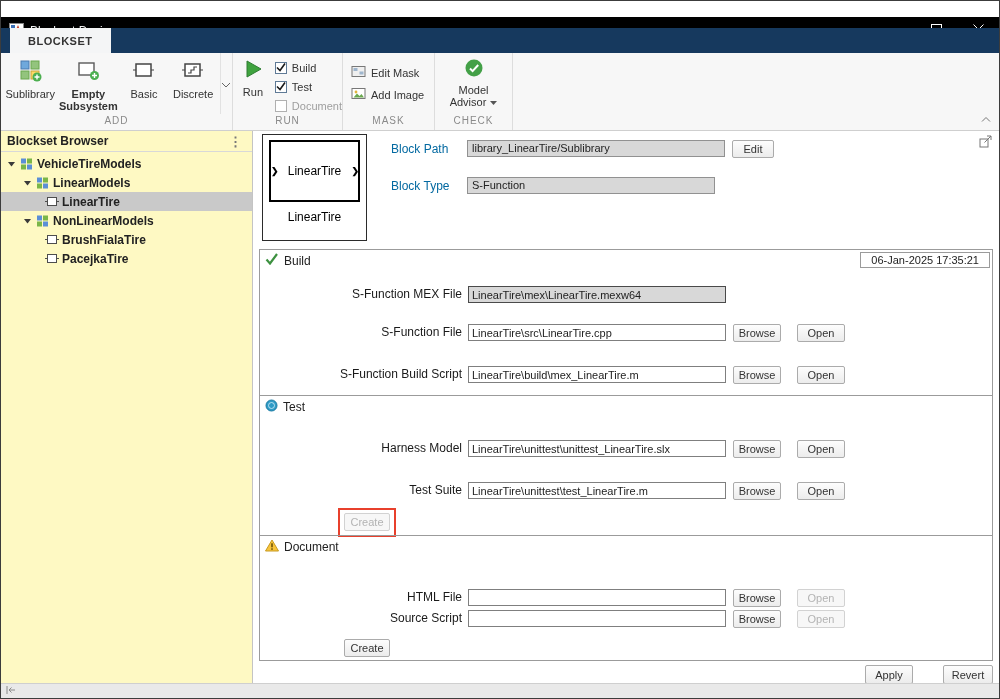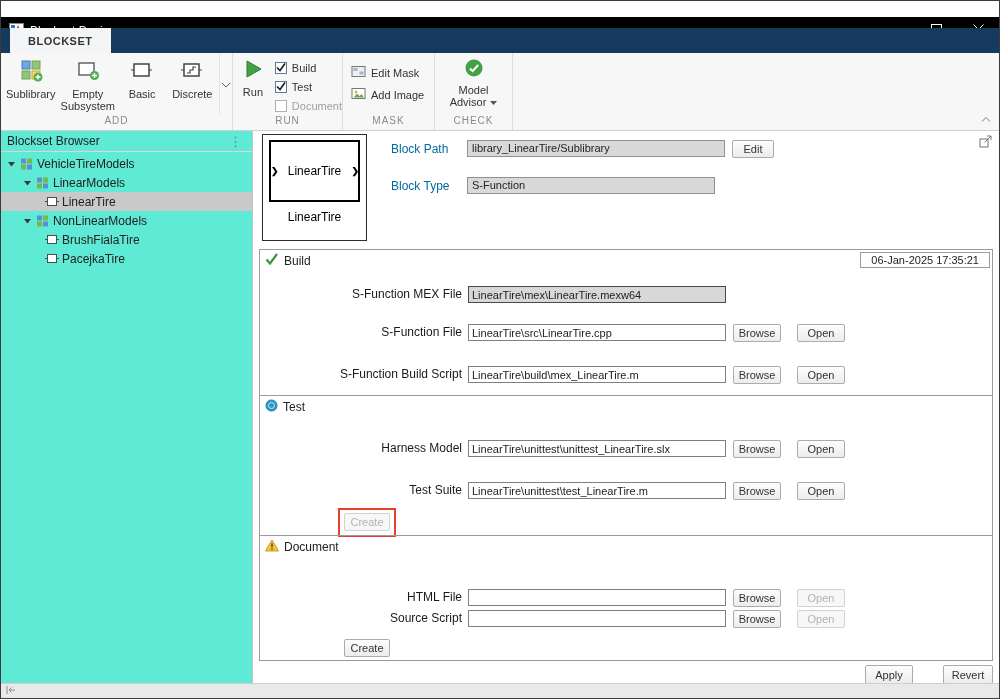--- a/index.html
+++ b/index.html
@@ -56,21 +56,21 @@
   }
   .chk-lbl { font-size:11px; color:#333; }
   .chk-lbl.dis { color:#9e9e9e; }
   .mask-row { display:flex; align-items:center; gap:5px; font-size:11px; color:#333; height:18px; padding-left:8px; }
   .collapse-chevron { position:absolute; right:8px; bottom:4px; }
 
   
   .body-region { position:absolute; top:130px; left:0; right:0; height:554px; background:#fff; }
 
   
-  .left-panel { position:absolute; left:0; top:0; bottom:0; width:252px; border-right:1px solid #c4c4c4; background:#5eead4; }
+  .left-panel { position:absolute; left:0; top:0; bottom:0; width:252px; border-right:1px solid #c4c4c4; background:#fef9c3;font-weight:bold; }
   .panel-header {
     height:21px; border-bottom:1px solid #d8d8d8; display:flex; align-items:center;
     padding:0 6px; font-size:12px; color:#222;
   }
   .panel-menu { margin-left:auto; color:#777; font-size:13px; padding:0 4px; }
   .tree { padding-top:2px; }
   .tree-row { display:flex; align-items:center; height:19px; font-size:12px; color:#222; }
   .tree-row.selected { background:#c9c9c9; }
   .expander { width:13px; display:inline-flex; justify-content:center; }
   .ticon { width:17px; display:inline-flex; justify-content:center; }
@@ -203,21 +203,21 @@
                 <rect x="3" y="3" width="8" height="8" fill="#6fa8dc" stroke="#4a7ab0"></rect>
                 <rect x="13" y="3" width="8" height="8" fill="#93c47d" stroke="#6aa84f"></rect>
                 <rect x="3" y="13" width="8" height="8" fill="#93c47d" stroke="#6aa84f"></rect>
                 <rect x="13" y="13" width="8" height="8" fill="#ffd966" stroke="#caa53b"></rect>
                 <circle cx="19" cy="19" r="4.5" fill="#4caf50"></circle>
                 <path d="M19 16.5v5M16.5 19h5" stroke="#fff" stroke-width="1.4"></path>
               </svg>
           </span>
           <span class="lbl">Sublibrary</span>
         </div>
-        <div class="ts-item" style="width:58px;">
+        <div class="ts-item" style="width:58px;font-weight:bold;">
           <span>
             <svg width="24" height="24" viewBox="0 0 24 24">
                 <rect x="3" y="5" width="15" height="12" fill="#fff" stroke="#5a5a5a" stroke-width="1.4"></rect>
                 <circle cx="18.5" cy="17.5" r="4.5" fill="#4caf50"></circle>
                 <path d="M18.5 15v5M16 17.5h5" stroke="#fff" stroke-width="1.4"></path>
               </svg>
           </span>
           <span class="lbl">Empty Subsystem</span>
         </div>
         <div class="ts-item" style="width:52px;">

